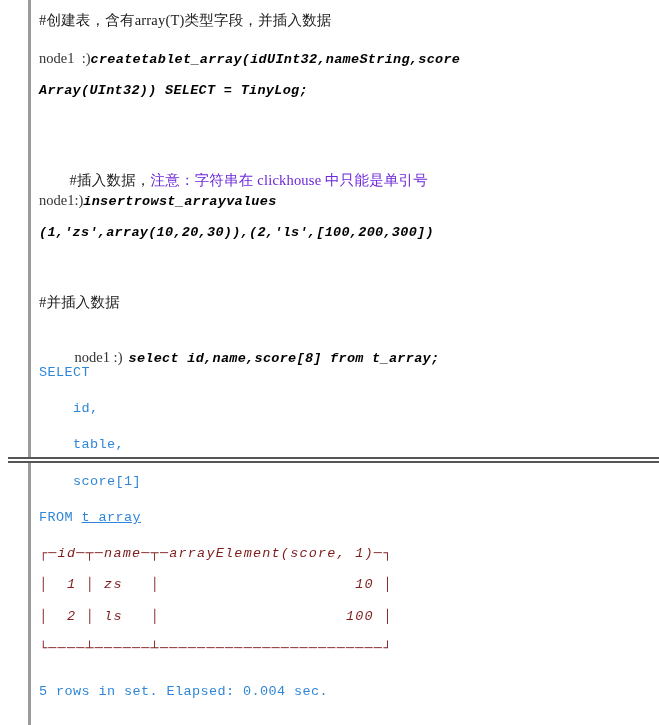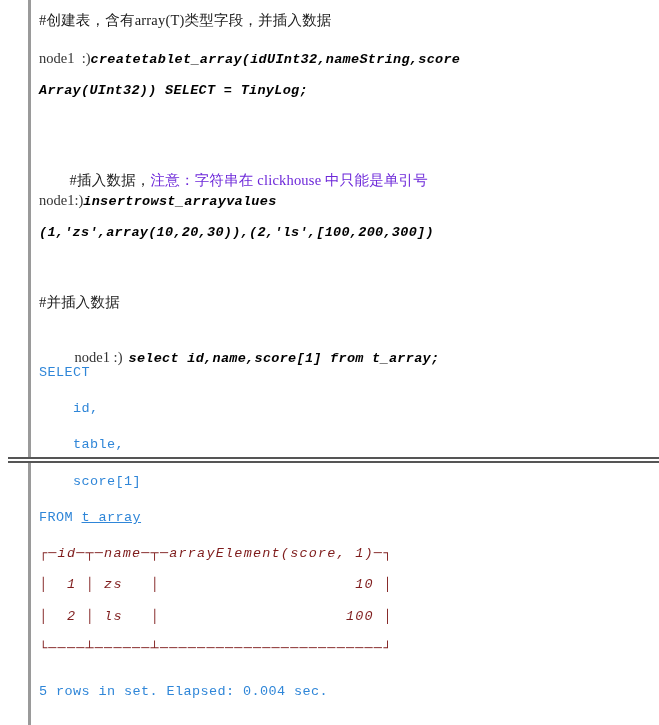--- a/index.html
+++ b/index.html
@@ -163,21 +163,21 @@
         <span class="sql">rows</span>
         <span class="sql u">t_array</span>
         <span class="sql">values</span>
       </div>
 
       <div class="line sql" style="top:226px">(1,'zs',array(10,20,30)),(2,'ls',[100,200,300])</div>
 
       <div class="line comment" style="top:295px">#并插入数据</div>
 
       <div class="echo tight" style="top:330px">
-        <span class="prompt">node1 :)</span><span class="sql"><span>select id,name,score[1] from t_array;</span></span>
+        <span class="prompt">node1 :)</span><span class="sql"><span>select id,name,score[8] from t_array;</span></span>
       </div>
 
       <div class="line out" style="top:366px">SELECT</div>
 
       <div class="line out" style="top:402px">    id,</div>
 
       <div class="line out" style="top:438px">    table,</div>
 
     </div>
   </div>

